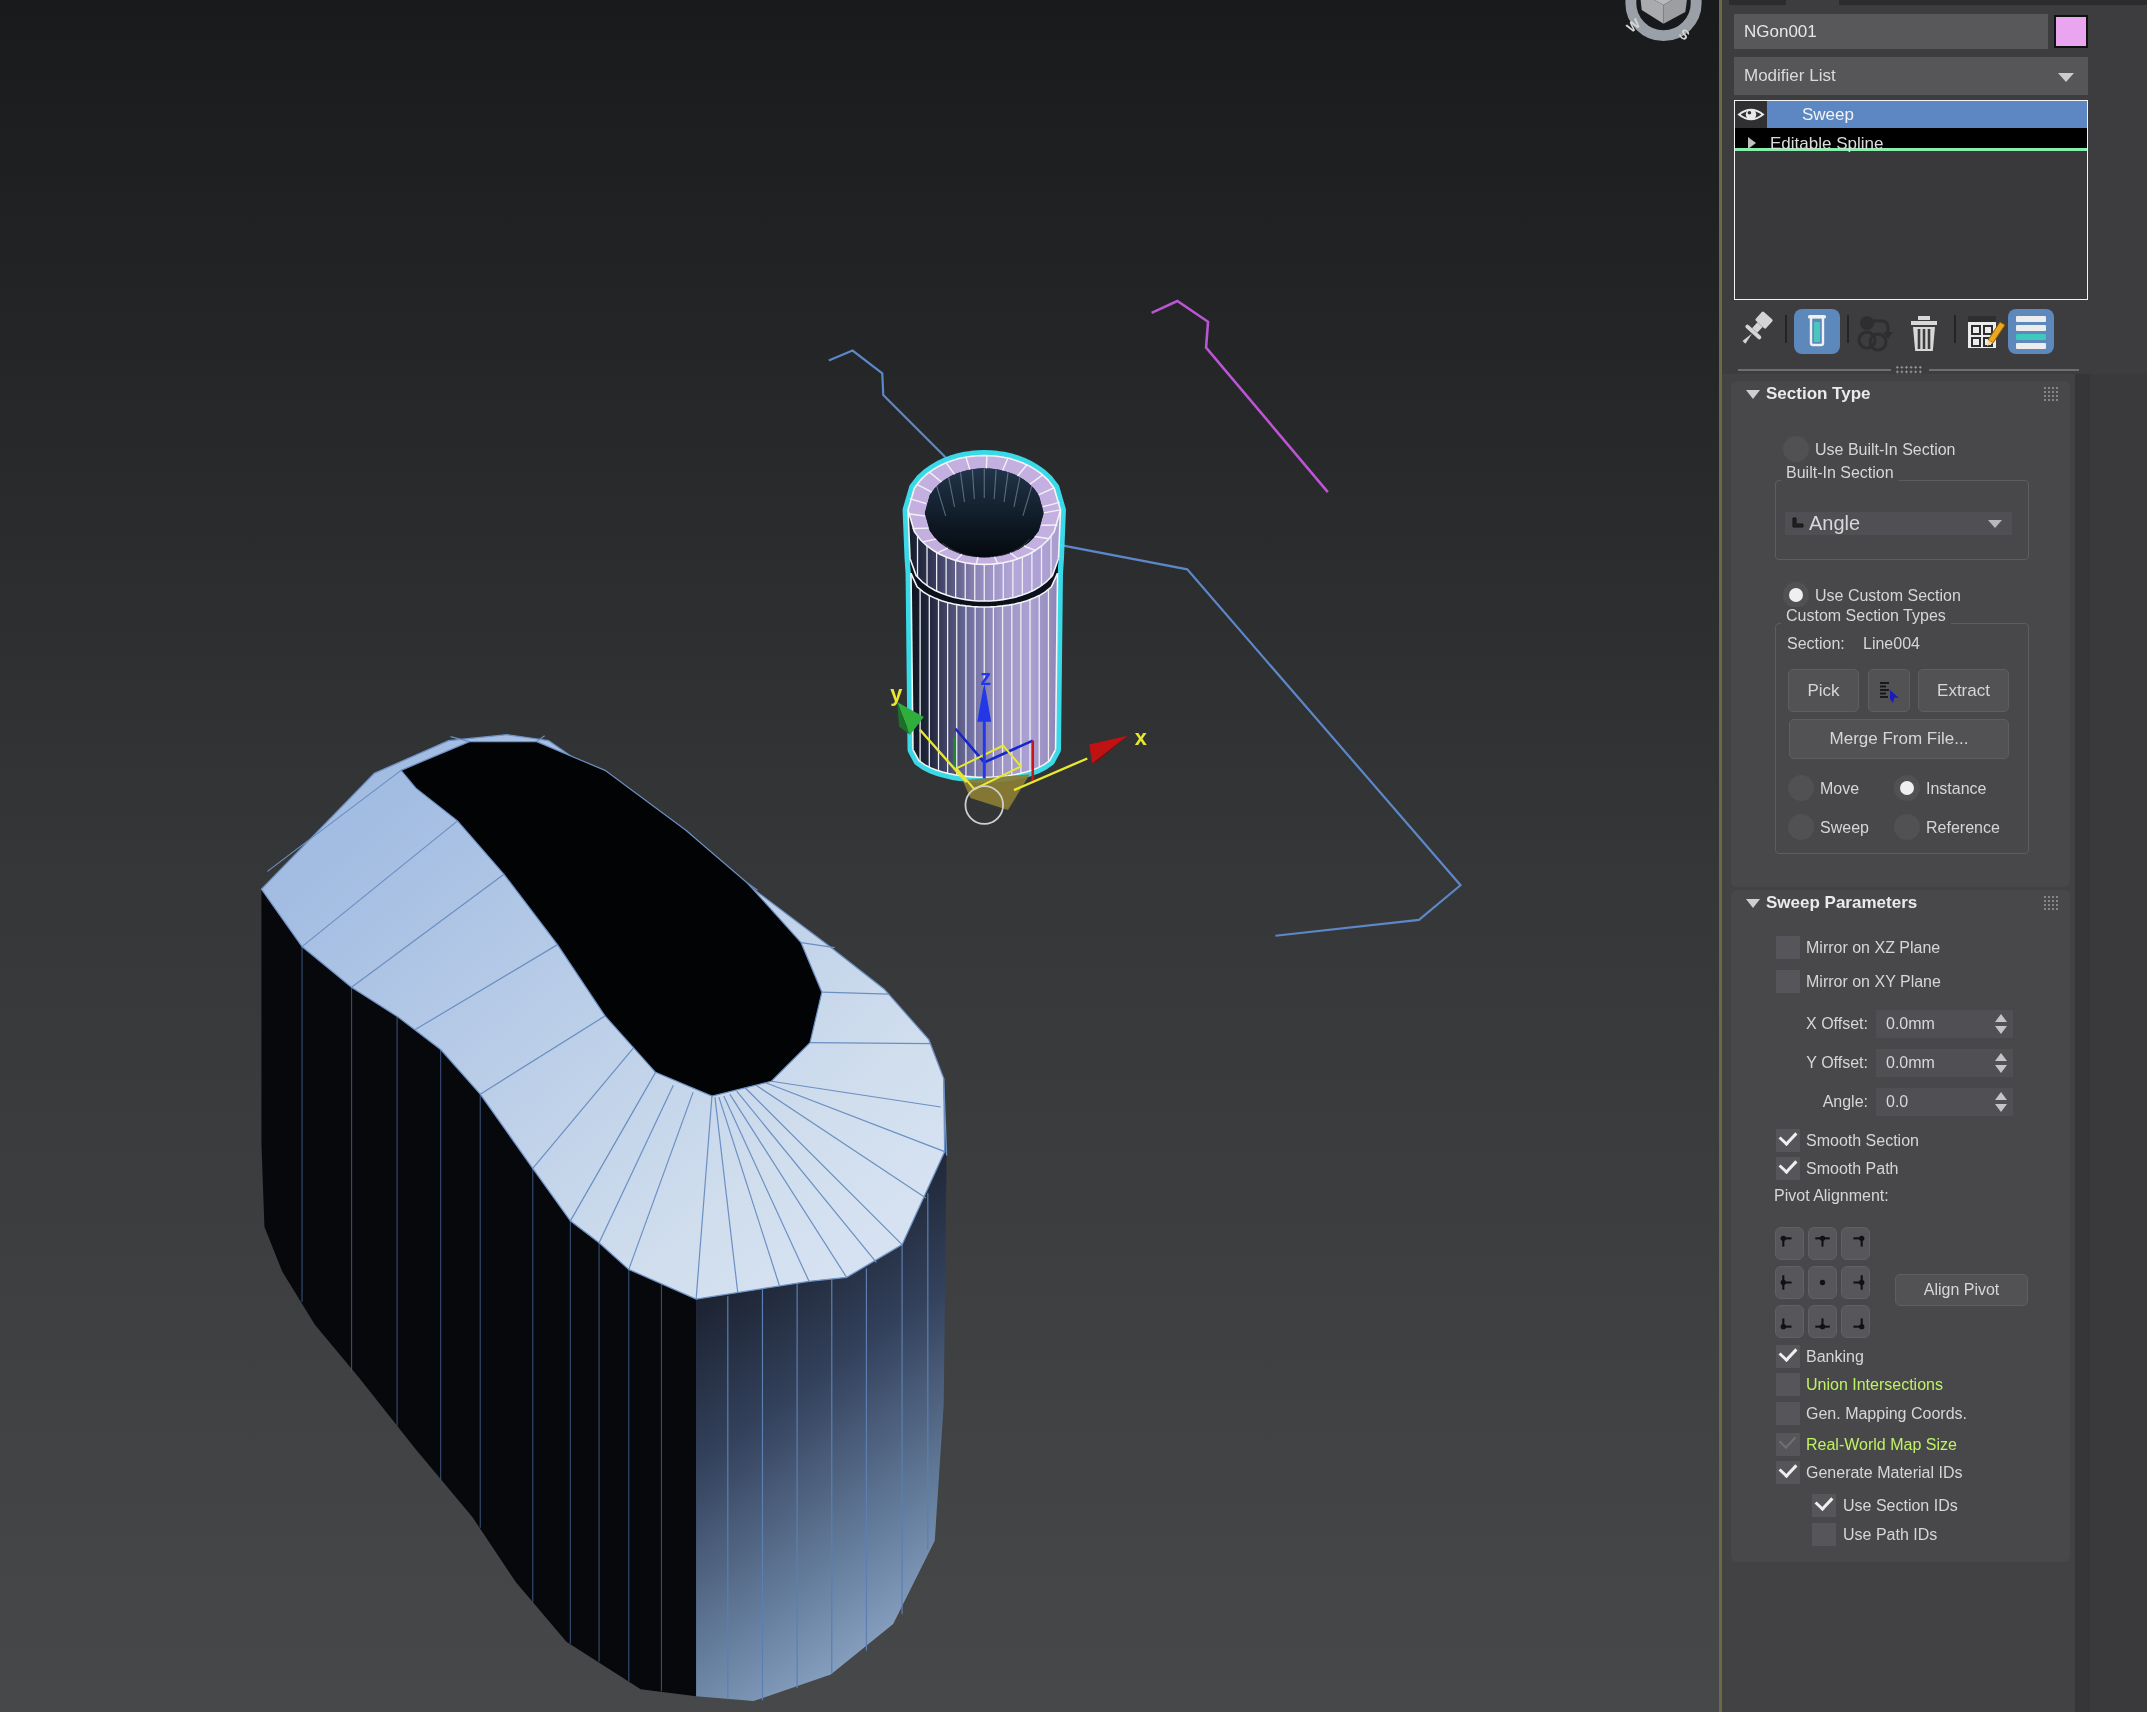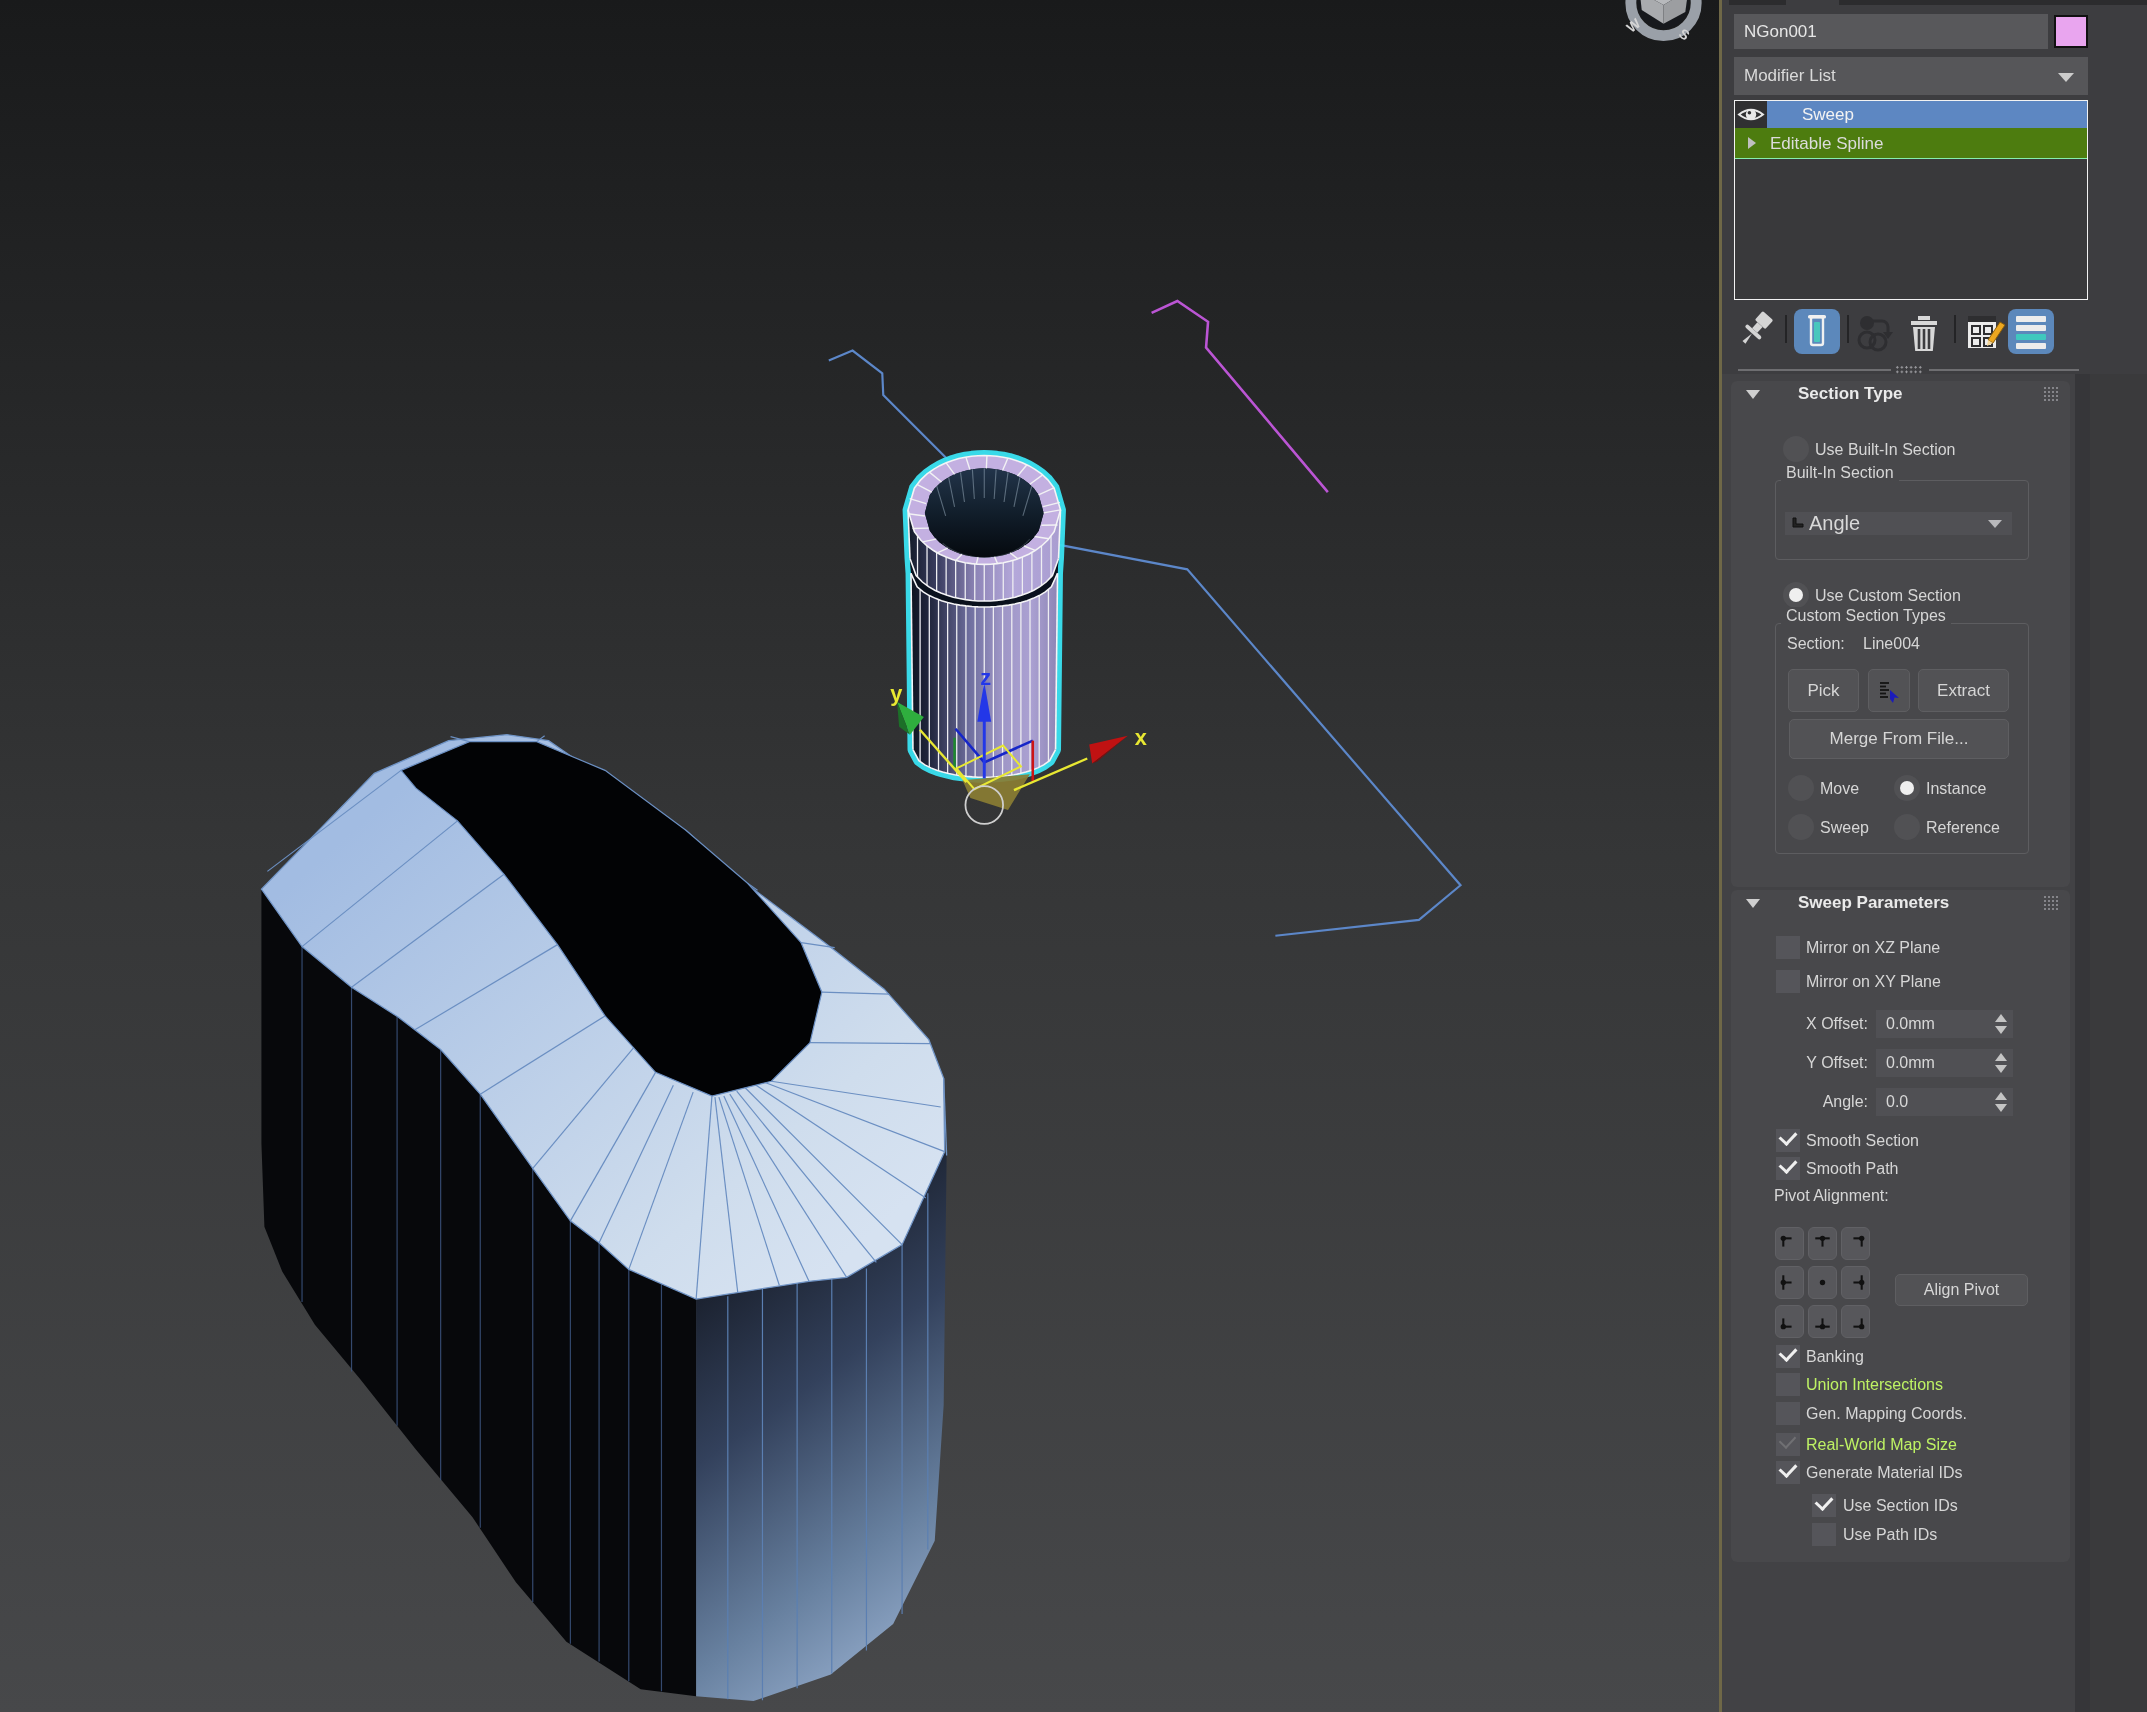--- a/index.html
+++ b/index.html
@@ -15,31 +15,31 @@
   color:#e6e6e6;font-size:17px;line-height:35px;padding-left:10px;}
 #swatch{position:absolute;left:335px;top:15px;width:34px;height:33px;background:#e9a5ef;border:2px solid #111;}
 #modlist{position:absolute;left:15px;top:57px;width:354px;height:38px;background:#55555band;background:#565659;
   color:#dadada;font-size:17px;line-height:38px;padding-left:10px;}
 #modlist .arr{position:absolute;right:14px;top:16px;width:0;height:0;
   border-left:8px solid transparent;border-right:8px solid transparent;border-top:9px solid #cccccc;}
 #stack{position:absolute;left:15px;top:100px;width:354px;height:200px;background:#39393b;border:1px solid #f2f2f2;}
 #swrow{position:absolute;left:0px;top:0px;width:352px;height:27px;background:#5d87c2;}
 #eyecell{position:absolute;left:0;top:0;width:32px;height:27px;background:#303032;}
 #swrow .lbl{position:absolute;left:67px;top:0;color:#f2f2f2;font-size:17px;line-height:27px;}
-#esrow{position:absolute;left:0px;top:27px;width:352px;height:31px;background:#4d7c0f;border-bottom:1px solid #86efac;}
+#esrow{position:absolute;left:0px;top:27px;width:352px;height:23px;background:#000000;border-bottom:3px solid #86efac;}
 #esrow .lbl{position:absolute;left:35px;top:0;color:#dcdcdc;font-size:17px;line-height:31px;}
 #esrow .tri{position:absolute;left:13px;top:9px;width:0;height:0;
   border-top:6px solid transparent;border-bottom:6px solid transparent;border-left:8px solid #c0c0c0;}
 .sep{position:absolute;width:2px;height:28px;background:#242426;top:315px;}
 .bluebtn{position:absolute;top:309px;width:46px;height:45px;background:#5c88bb;border-radius:8px;}
 .roll{position:absolute;left:12px;width:339px;background:#48484b;border-radius:6px;}
 .rhead{position:absolute;left:0;top:0;width:100%;height:27px;}
 .rhead .tri{position:absolute;left:15px;top:9px;width:0;height:0;
   border-left:7px solid transparent;border-right:7px solid transparent;border-top:9px solid #cfcfcf;}
-.rhead .t{position:absolute;left:35px;top:3px;font-size:17px;font-weight:bold;color:#eaeaea;margin-left:32px;}
+.rhead .t{position:absolute;left:35px;top:3px;font-size:17px;font-weight:bold;color:#eaeaea;}
 .rhead .dots{position:absolute;right:10px;top:5px;width:17px;height:15px;
   background:radial-gradient(#85858a 1px,transparent 1.2px);background-size:4px 4px;}
 .radio{position:absolute;width:26px;height:26px;border-radius:50%;background:#515154;}
 .radio.on::after{content:'';position:absolute;left:6px;top:6px;width:14px;height:14px;border-radius:50%;background:#efefef;}
 .rlbl{position:absolute;font-size:16px;color:#d6d6d6;white-space:nowrap;}
 .grp{position:absolute;border:1px solid #5d5d60;border-radius:4px;}
 .glbl{position:absolute;font-size:16px;color:#d6d6d6;background:#48484b;padding:0 5px;white-space:nowrap;}
 .btn{position:absolute;background:#525255;border:1px solid #5e5e61;border-radius:5px;
   color:#d6d6d6;font-size:16px;text-align:center;}
 .chk{position:absolute;width:24px;height:23px;background:#55555a;}

